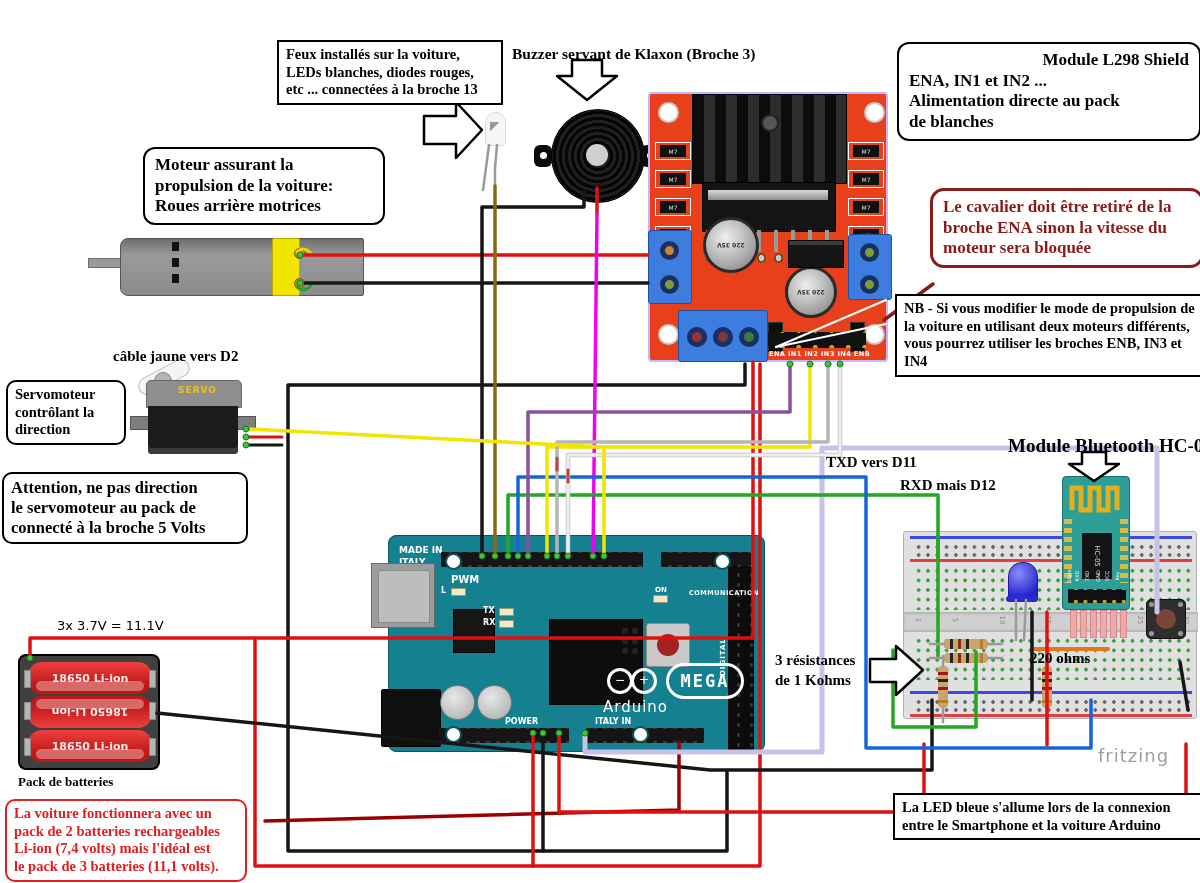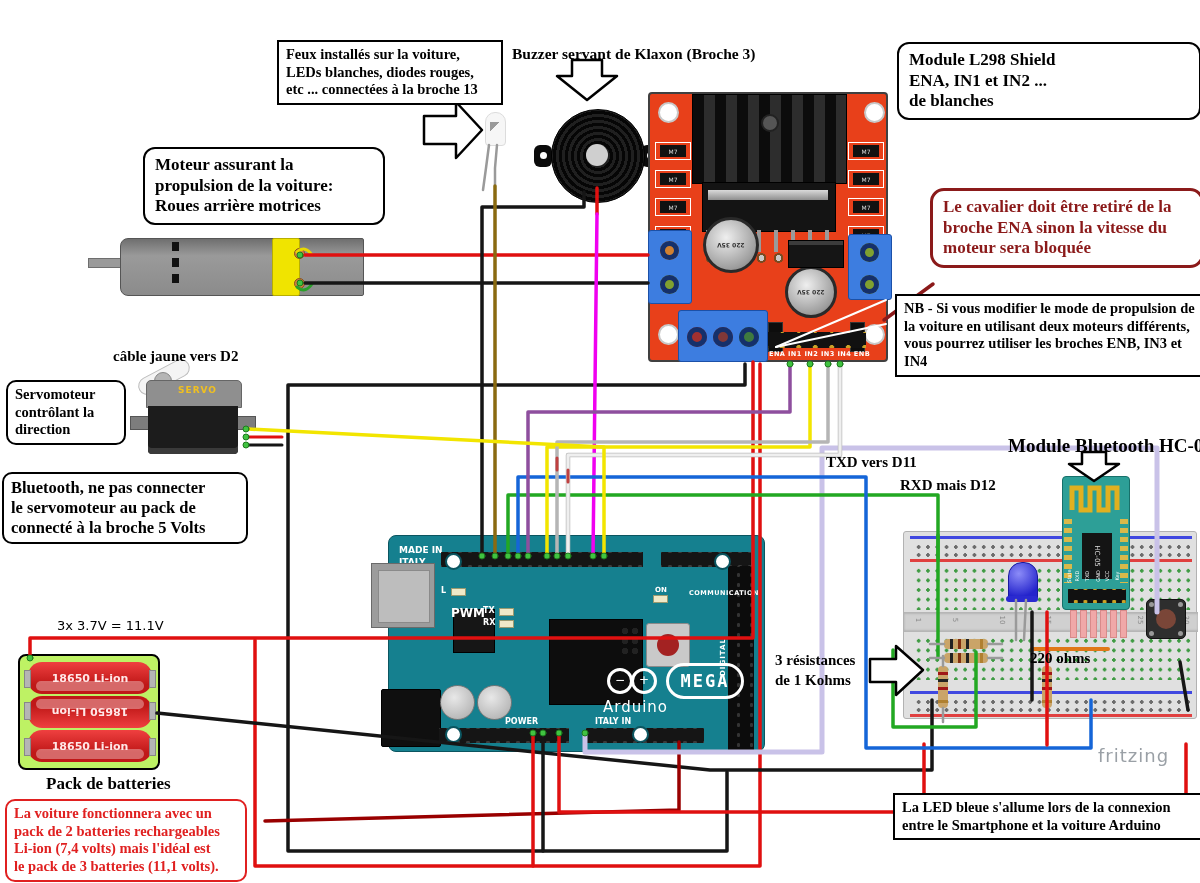--- a/index.html
+++ b/index.html
@@ -63,21 +63,21 @@
 
 <div class="abs" style="left:534px;top:107px;width:126px;height:96px;z-index:2;">
   <div class="abs" style="left:0;top:38px;width:18px;height:22px;background:#0b0b0b;border-radius:6px;"></div>
   <div class="abs" style="left:107px;top:38px;width:18px;height:22px;background:#0b0b0b;border-radius:6px;"></div>
   <div class="abs" style="left:6px;top:45px;width:7px;height:7px;border-radius:50%;background:#fff;"></div>
   <div class="abs" style="left:113px;top:45px;width:7px;height:7px;border-radius:50%;background:#fff;"></div>
   <div class="abs" style="left:17px;top:2px;width:92px;height:92px;border-radius:50%;background:repeating-radial-gradient(circle at 50% 50%,#060606 0 3px,#202020 3px 6px);border:1px solid #000;"></div>
   <div class="abs" style="left:52px;top:37px;width:22px;height:22px;border-radius:50%;background:#cfcfcf;"></div>
 </div>
 
-<div class="abs" style="left:648px;top:92px;width:240px;height:270px;z-index:2;background:#e8401a;border:2px solid #404040;border-radius:4px;box-sizing:border-box;">
+<div class="abs" style="left:648px;top:92px;width:240px;height:270px;z-index:2;background:#e8401a;border:2px solid #c4b5fd;border-radius:4px;box-sizing:border-box;">
   <div class="wcircle" style="left:8px;top:8px;width:17px;height:17px;"></div>
   <div class="wcircle" style="left:214px;top:8px;width:17px;height:17px;"></div>
   <div class="wcircle" style="left:8px;top:230px;width:17px;height:17px;"></div>
   <div class="wcircle" style="left:214px;top:230px;width:17px;height:17px;"></div>
 
   <div class="abs" style="left:42px;top:0;width:153px;height:88px;background:repeating-linear-gradient(90deg,#0c0c0c 0 11px,#2d2d2d 11px 22px);border:1px solid #000;"></div>
   <div class="abs" style="left:111px;top:20px;width:14px;height:14px;border-radius:50%;background:#555;border:2px solid #222;"></div>
 
   <div class="abs" style="left:52px;top:88px;width:132px;height:48px;background:#141414;border:1px solid #000;"></div>
   <div class="abs" style="left:58px;top:96px;width:120px;height:10px;background:linear-gradient(180deg,#d9d9d9,#8e8e8e);"></div>
@@ -132,21 +132,21 @@
     <div class="termhole" style="left:34px;top:16px;width:20px;height:20px;background:#803838;box-shadow:inset 0 0 0 5px #15306b;"></div>
     <div class="termhole" style="left:60px;top:16px;width:20px;height:20px;background:#3f7a3f;box-shadow:inset 0 0 0 5px #15306b;"></div>
   </div>
 
   <div class="abs" style="left:118px;top:228px;width:13px;height:28px;background:#0d0d0d;border:1px solid #333;"></div>
   <div class="abs" style="left:200px;top:228px;width:13px;height:28px;background:#0d0d0d;border:1px solid #333;"></div>
   <div class="abs" style="left:118px;top:238px;width:98px;height:16px;background:#111;background-image:radial-gradient(circle,#c9a227 2px,rgba(0,0,0,0) 2.3px);background-size:16.5px 16px;background-position:6px 7px;"></div>
   <span class="silk" style="left:119px;top:256px;font-size:6.6px;letter-spacing:0.4px;">ENA IN1 IN2 IN3 IN4 ENB</span>
 </div>
 
-<div class="abs" style="left:18px;top:654px;width:142px;height:116px;z-index:2;background:#bef264;border-radius:8px;border:2px solid #000;box-sizing:border-box;">
+<div class="abs" style="left:18px;top:654px;width:142px;height:116px;z-index:2;background:#404040;border-radius:8px;border:2px solid #000;box-sizing:border-box;">
   <div class="cell" style="top:6px;">
     <div class="clip" style="left:-4px;"></div>
     <div class="clip" style="right:-4px;"></div>
     <span>18650 Li-ion</span>
     <div class="shine"></div>
   </div>
   <div class="cell" style="top:40px;transform:rotate(180deg);">
     <div class="clip" style="left:-4px;"></div>
     <div class="clip" style="right:-4px;"></div>
     <span>18650 Li-ion</span>
@@ -178,21 +178,21 @@
 
   <div class="abs" style="left:160px;top:83px;width:92px;height:84px;background:#0d0d0d;border:1px solid #000;"></div>
   <div class="abs" style="left:64px;top:73px;width:40px;height:42px;background:#161616;border:1px solid #000;"></div>
 
   <div class="abs" style="left:229px;top:88px;width:20px;height:30px;background-image:radial-gradient(circle,#222 3px,rgba(0,0,0,0) 3.3px);background-size:10px 10px;background-position:2px 2px;"></div>
 
   <div class="abs" style="left:257px;top:87px;width:42px;height:42px;background:#c9c9c9;border:1px solid #8a8a8a;border-radius:3px;">
     <div class="abs" style="left:10px;top:10px;width:22px;height:22px;border-radius:50%;background:#a32222;"></div>
   </div>
 
-  <span class="silk" style="left:62px;top:38px;font-size:12px;margin-top:32px;">PWM</span>
+  <span class="silk" style="left:62px;top:38px;font-size:10px;">PWM</span>
   <span class="silk" style="left:52px;top:50px;font-size:8px;">L</span>
   <div class="abs" style="left:62px;top:52px;width:13px;height:6px;background:#efe9c8;border:1px solid #9a9a70;"></div>
   <span class="silk" style="left:94px;top:70px;font-size:8px;">TX</span>
   <span class="silk" style="left:94px;top:82px;font-size:8px;">RX</span>
   <div class="abs" style="left:110px;top:72px;width:13px;height:6px;background:#efe9c8;border:1px solid #9a9a70;"></div>
   <div class="abs" style="left:110px;top:84px;width:13px;height:6px;background:#efe9c8;border:1px solid #9a9a70;"></div>
   <span class="silk" style="left:266px;top:50px;font-size:7px;">ON</span>
   <div class="abs" style="left:264px;top:59px;width:13px;height:6px;background:#efe9c8;border:1px solid #9a9a70;"></div>
   <span class="silk" style="left:300px;top:53px;font-size:6.5px;letter-spacing:0.5px;">COMMUNICATION</span>
   <span class="silk" style="left:306px;top:110px;font-size:7px;transform:rotate(-90deg);transform-origin:left top;letter-spacing:1px;left:330px;top:140px;">DIGITAL</span>
@@ -372,48 +372,49 @@
 
 <div class="tbox" style="left:277px;top:40px;width:208px;z-index:10;font-size:14.5px;">
   <div>Feux installés sur la voiture,</div>
   <div>LEDs blanches, diodes rouges,</div>
   <div>etc ... connectées à la broche 13</div>
 </div>
 
 <div class="lbl" style="left:512px;top:45px;font-size:15.5px;z-index:10;">Buzzer servant de Klaxon (Broche 3)</div>
 
 <div class="tbox rnd" style="left:897px;top:42px;width:280px;z-index:10;font-size:17px;border-width:2.5px;padding:6px 10px;">
-  <div style="text-align:left;">Module L298 Shield</div>
+  <div style="text-align:right;">Module L298 Shield</div>
   <div>ENA, IN1 et IN2 ...</div>
+  <div>Alimentation directe au pack</div>
   <div>de blanches</div>
 </div>
 
 <div class="tbox" style="left:930px;top:188px;width:248px;z-index:10;font-size:17px;color:#8b1a1a;border:3px solid #8b1a1a;border-radius:14px;padding:6px 10px;">Le cavalier doit être retiré de la broche ENA sinon la vitesse du moteur sera bloquée</div>
 
 <div class="tbox" style="left:895px;top:294px;width:292px;z-index:10;font-size:14.5px;">NB - Si vous modifier le mode de propulsion de la voiture en utilisant deux moteurs différents, vous pourrez utiliser les broches ENB, IN3 et IN4</div>
 
 <div class="tbox rnd" style="left:143px;top:147px;width:218px;z-index:10;font-size:17px;padding:6px 10px;">
   <div>Moteur assurant la</div>
   <div>propulsion de la voiture:</div>
   <div>Roues arrière motrices</div>
 </div>
 
 <div class="lbl" style="left:113px;top:348px;font-size:15px;z-index:10;">câble jaune vers D2</div>
 
 <div class="tbox" style="left:6px;top:380px;width:102px;z-index:10;font-size:14.5px;border-radius:10px;">Servomoteur contrôlant la direction</div>
 
 <div class="tbox rnd" style="left:2px;top:472px;width:228px;z-index:10;font-size:16.5px;border-width:2.5px;border-radius:10px;">
-  <div>Bluetooth, ne pas connecter</div>
+  <div>Attention, ne pas direction</div>
   <div>le servomoteur au pack de</div>
   <div>connecté  à la broche 5 Volts</div>
 </div>
 
 <div class="lbl" style="left:57px;top:618px;font-size:13px;font-weight:normal;font-family:'DejaVu Sans',sans-serif;z-index:10;">3x 3.7V = 11.1V</div>
 
-<div class="lbl" style="left:18px;top:774px;font-size:17px;z-index:10;margin-left:28px;">Pack de batteries</div>
+<div class="lbl" style="left:18px;top:774px;font-size:13px;z-index:10;">Pack de batteries</div>
 
 <div class="tbox" style="left:5px;top:799px;width:224px;z-index:10;font-size:14.5px;color:#e02020;border:2px solid #e02020;border-radius:10px;">
   <div>La voiture fonctionnera avec un</div>
   <div>pack de 2 batteries rechargeables</div>
   <div>Li-ion  (7,4 volts) mais l'idéal est</div>
   <div>le pack de 3 batteries (11,1 volts).</div>
 </div>
 
 <div class="lbl" style="left:826px;top:454px;font-size:15px;z-index:10;">TXD  vers D11</div>
 <div class="lbl" style="left:900px;top:477px;font-size:15px;z-index:10;">RXD mais D12</div>

